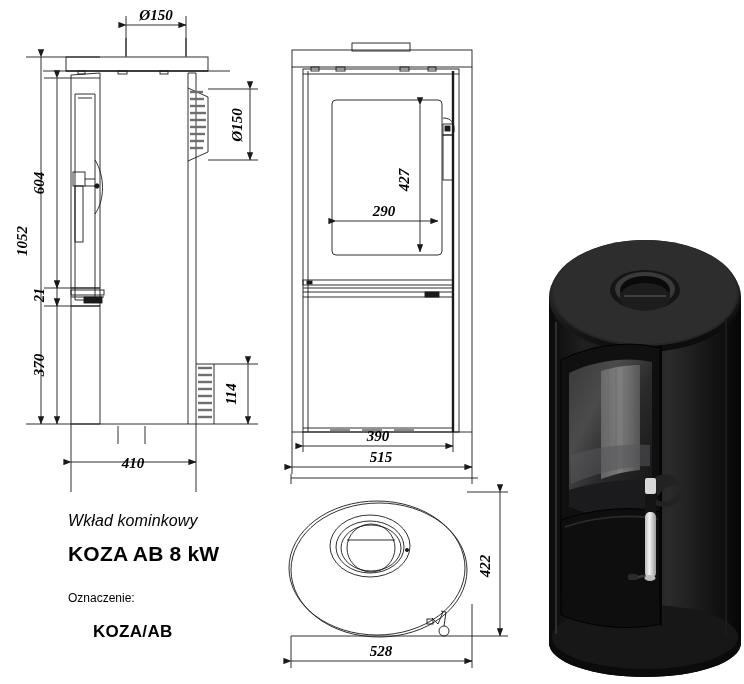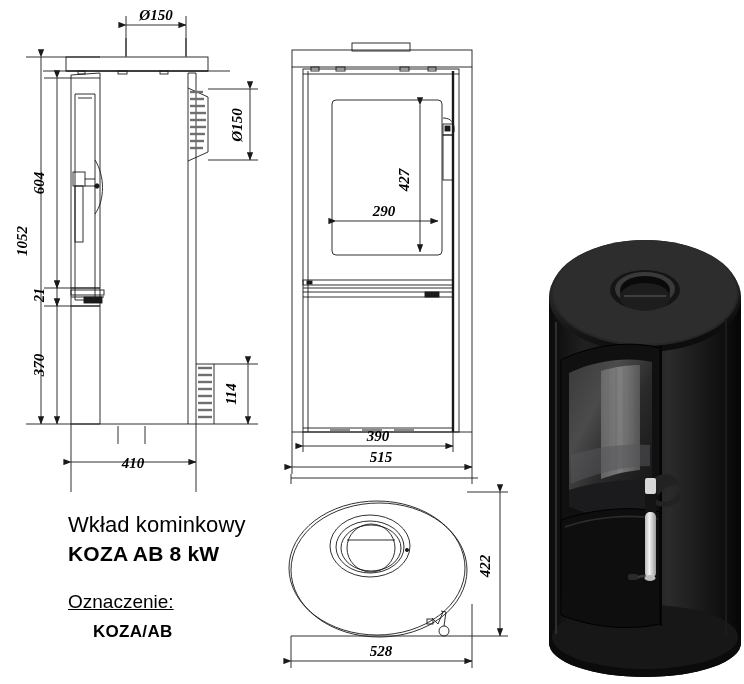--- a/index.html
+++ b/index.html
@@ -9,23 +9,23 @@
   }
   #sheet{position:absolute;left:0;top:0;width:744px;height:604px;}
   svg.layer{position:absolute;left:0;top:0;width:744px;height:684px;}
   .dimtext{
     font-family:"Liberation Serif", serif;
     font-style:italic;font-weight:700;font-size:15px;fill:#000;
   }
   .dimtext.small{font-size:14px;}
   .labelblock{position:absolute;left:0;top:0;width:290px;}
   .lbl{position:absolute;white-space:nowrap;}
-  .lbl-regular{font-size:22px;font-weight:400;letter-spacing:.1px;}
+  .lbl-regular{font-size:16px;font-weight:400;letter-spacing:.1px;font-style:italic;}
   .lbl-bold{font-size:21px;font-weight:700;letter-spacing:.2px;}
-  .lbl-small{font-size:19px;font-weight:400;text-decoration:underline;}
+  .lbl-small{font-size:12px;font-weight:400;}
   .lbl-code{font-size:17px;font-weight:700;letter-spacing:.3px;}
 </style>
 </head>
 <body>
 
 <div id="sheet">
 
   <svg class="layer" viewBox="0 0 744 684">
     <defs>
       <marker id="ah" markerWidth="9" markerHeight="7" refX="8.5" refY="3.5" orient="auto">

